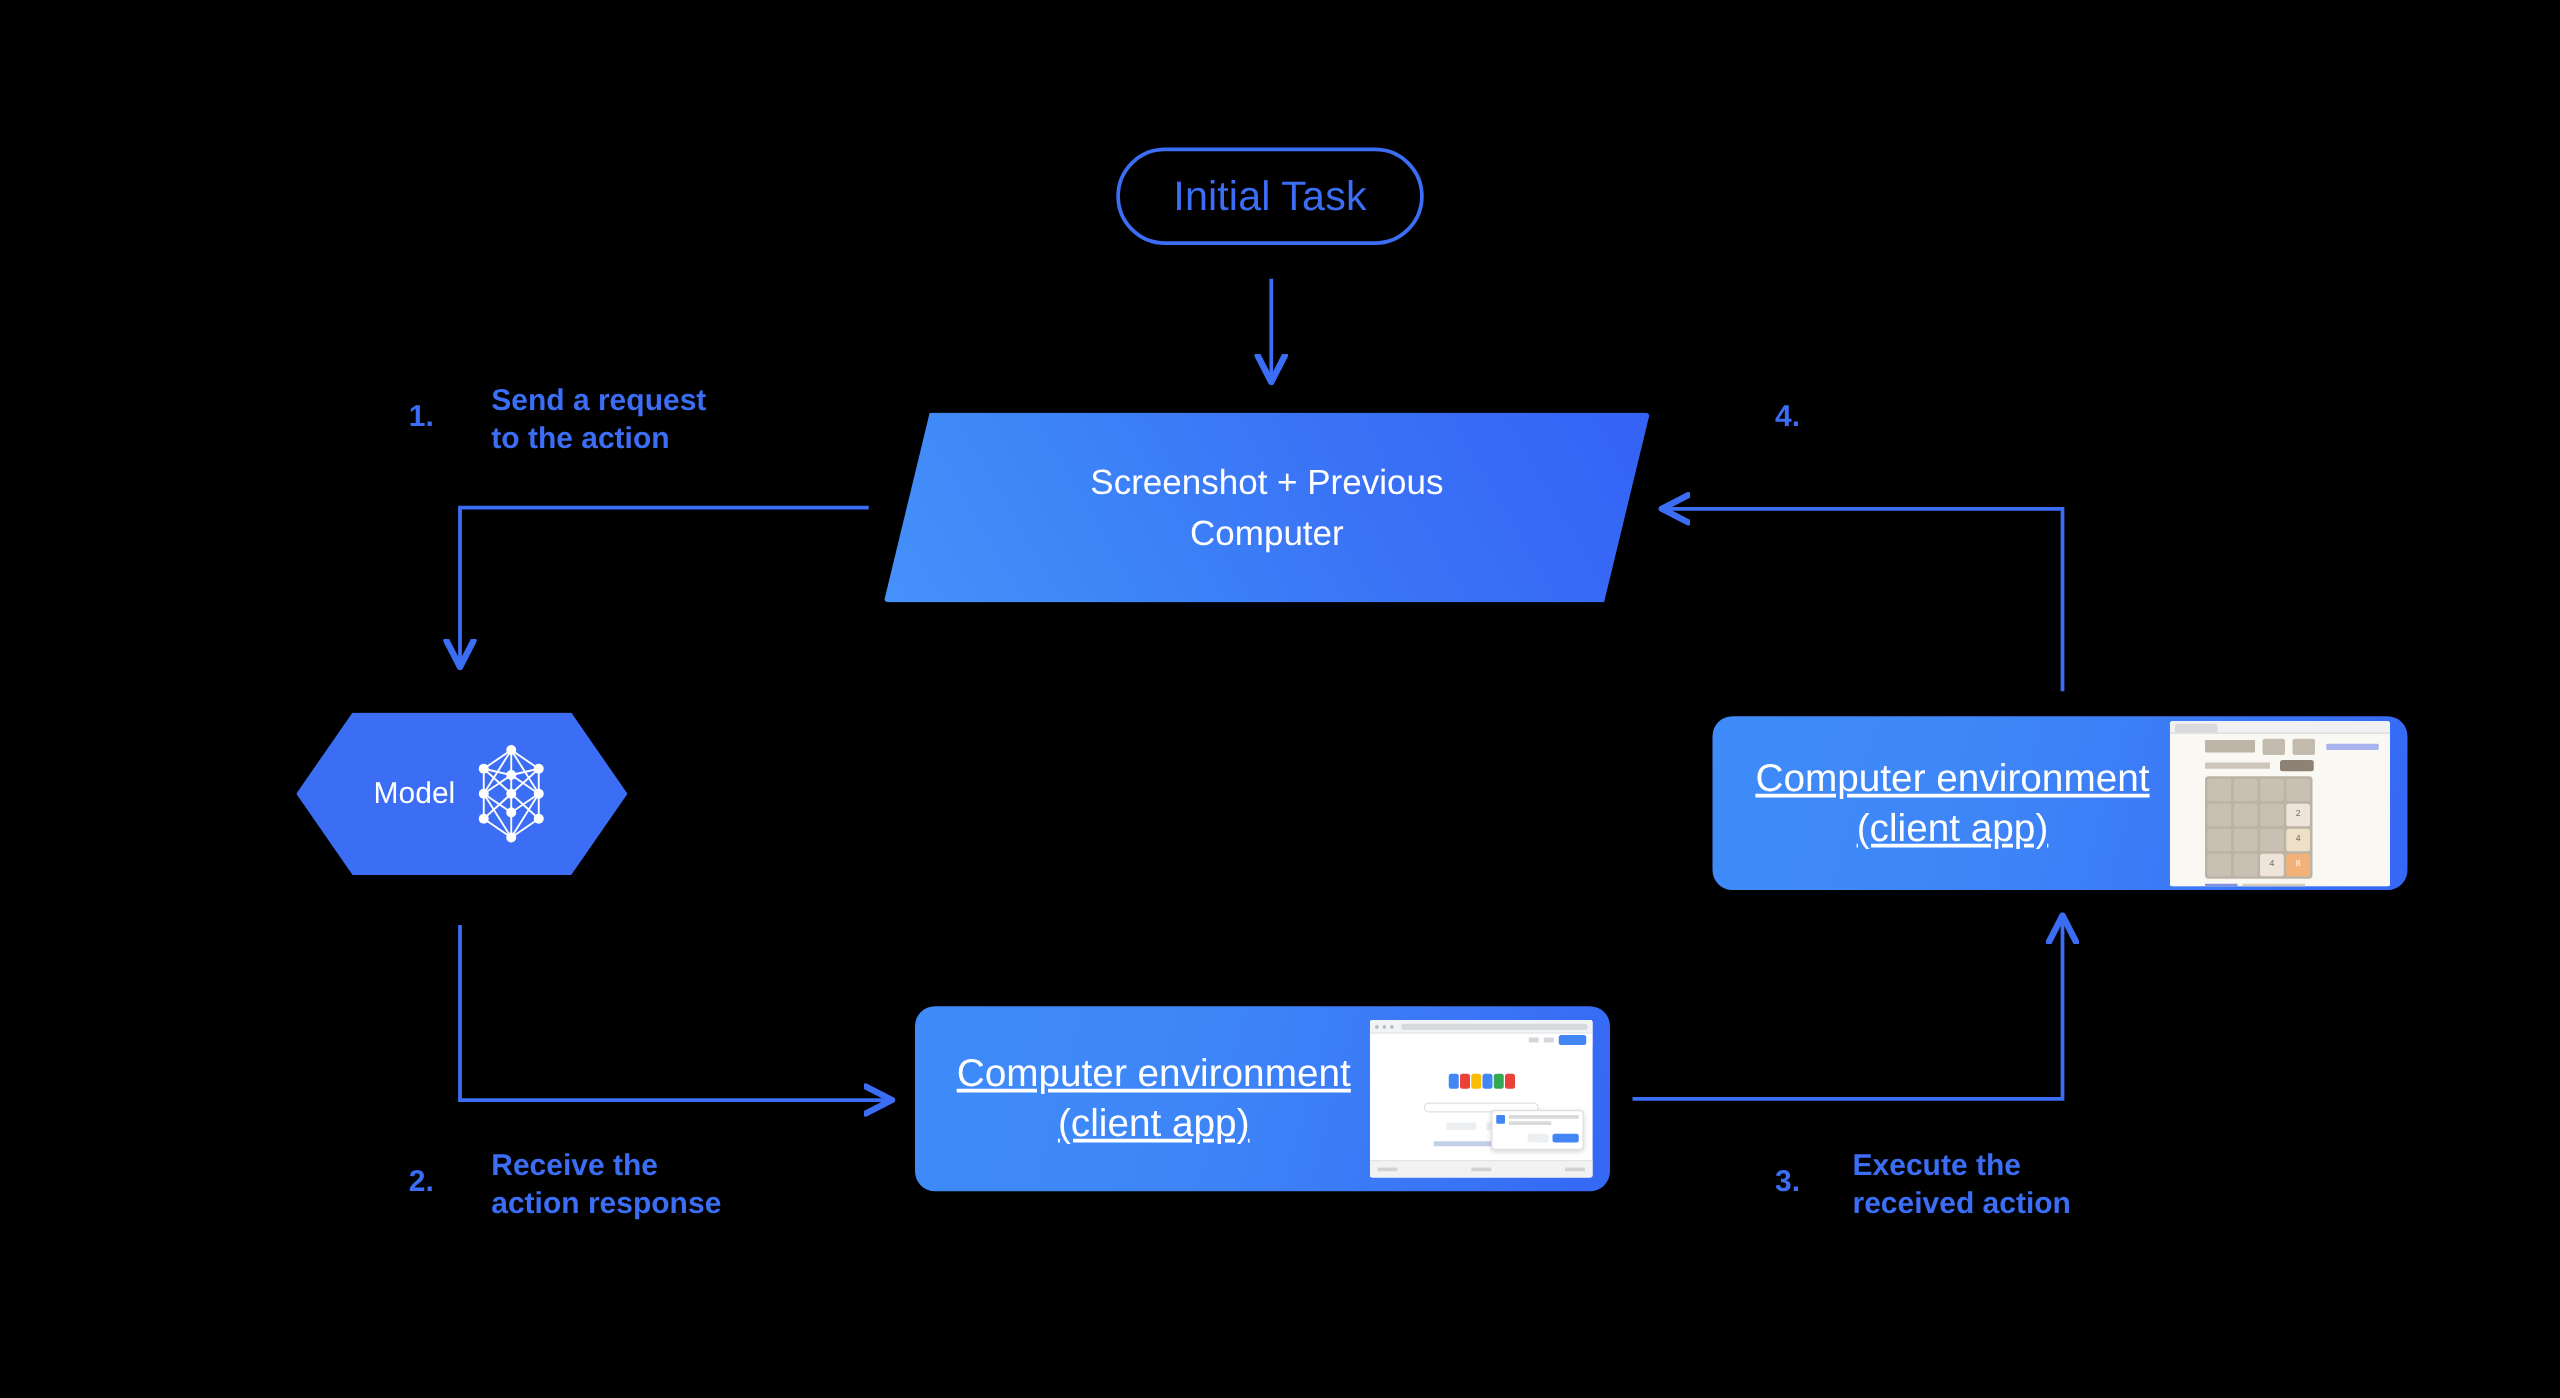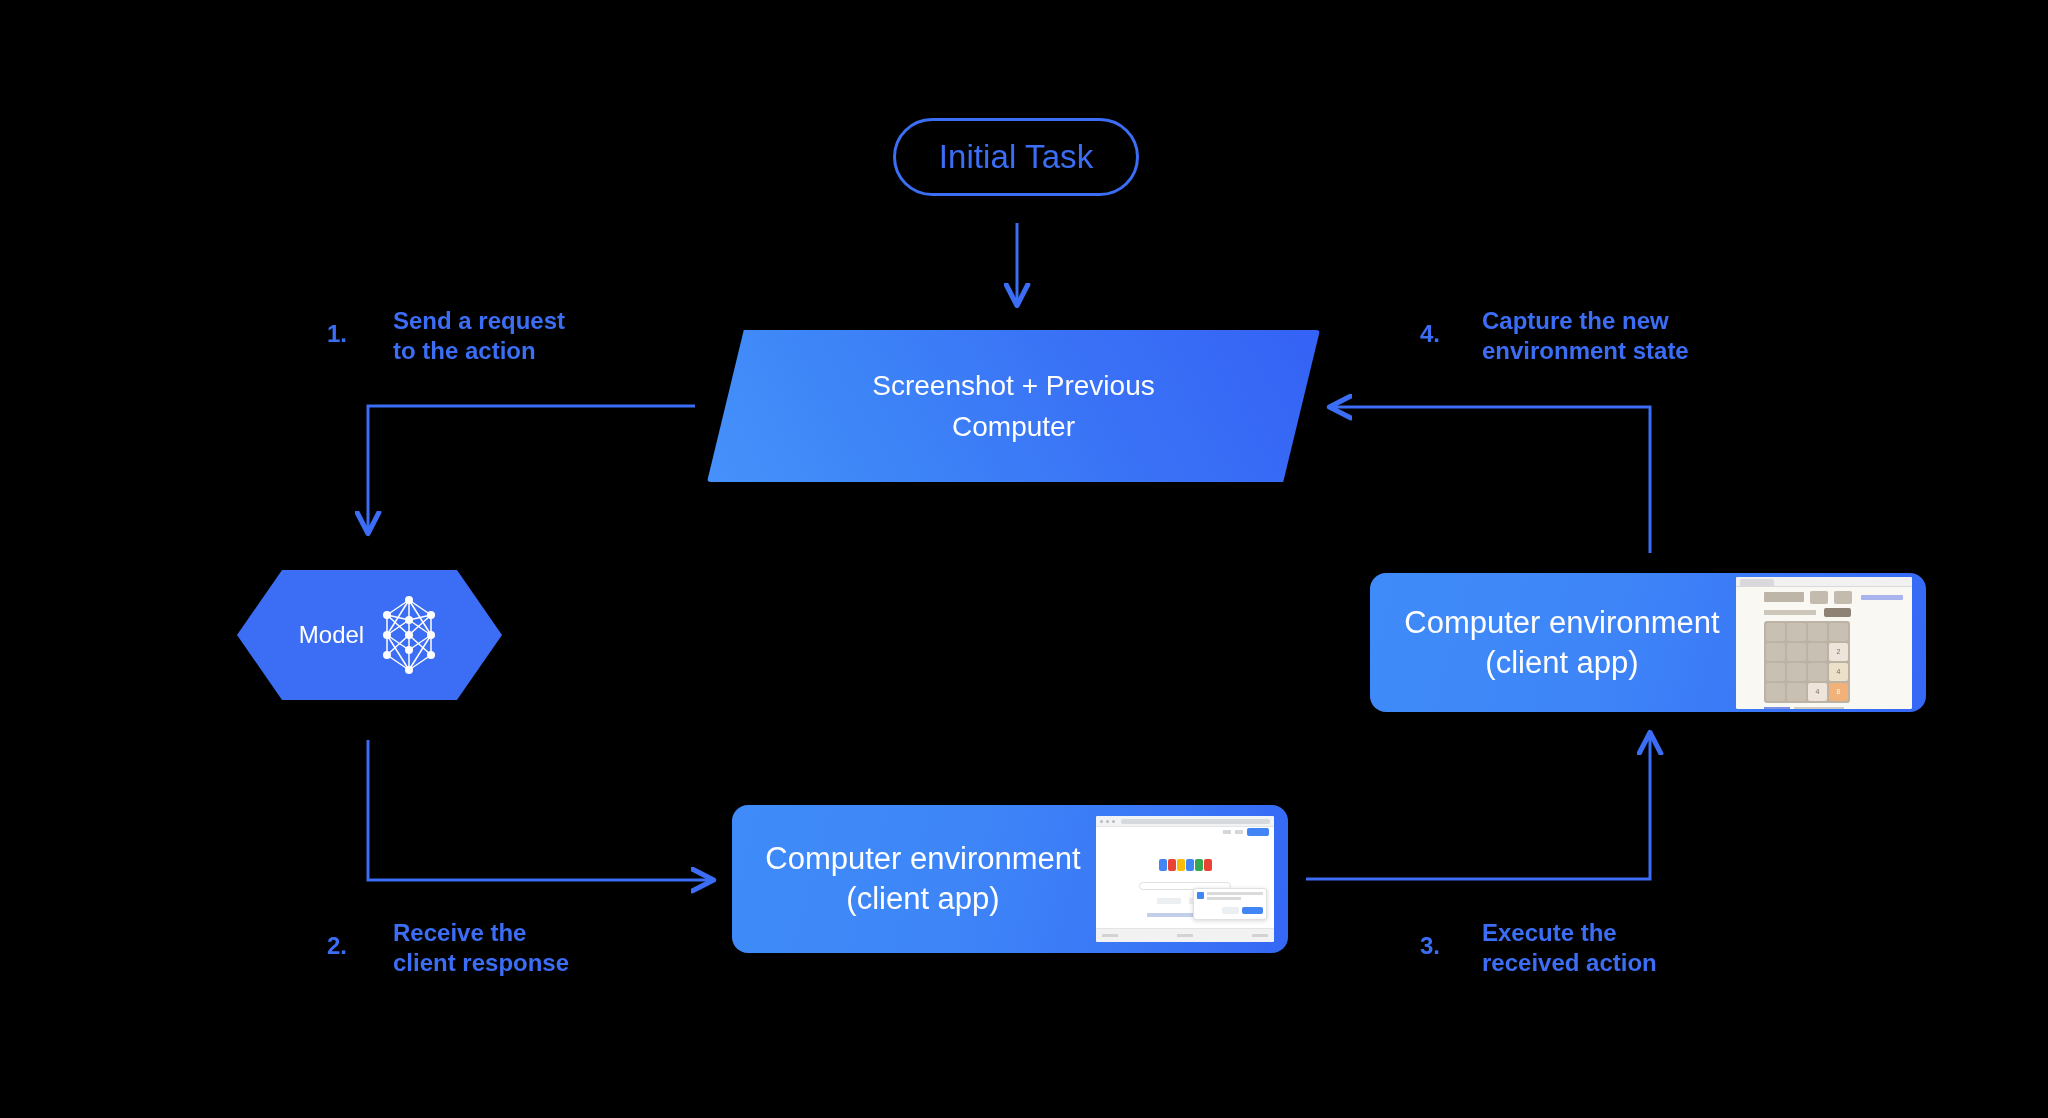--- a/index.html
+++ b/index.html
@@ -121,20 +121,21 @@
     height: 148px;
     background: linear-gradient(105deg, #3f8bf9 0%, #3e86f8 40%, #3a76f6 75%, #3567f5 100%);
   }
   .env-text {
     color: #ffffff;
     font-size: 31px;
     line-height: 40px;
     text-align: center;
     flex: 1;
     padding-left: 18px;
+    text-decoration: underline;
   }
   .thumb {
     width: 176px;
     height: 132px;
     margin-right: 14px;
     flex: none;
     border-radius: 2px;
     background: #ffffff;
     position: relative;
     overflow: hidden;
@@ -536,28 +537,26 @@
   </div>
 
   <div class="step" id="step-1">
     <span class="step-num">1.</span>
     <span class="step-text">Send a request
 to the action</span>
   </div>
 
   <div class="step" id="step-4">
     <span class="step-num">4.</span>
-    <span class="step-text">Capture the new
-environment state</span>
   </div>
 
   <div class="step" id="step-2">
     <span class="step-num">2.</span>
     <span class="step-text">Receive the
-client response</span>
+action response</span>
   </div>
 
   <div class="step" id="step-3">
     <span class="step-num">3.</span>
     <span class="step-text">Execute the
 received action</span>
   </div>
 
 </div>
 

